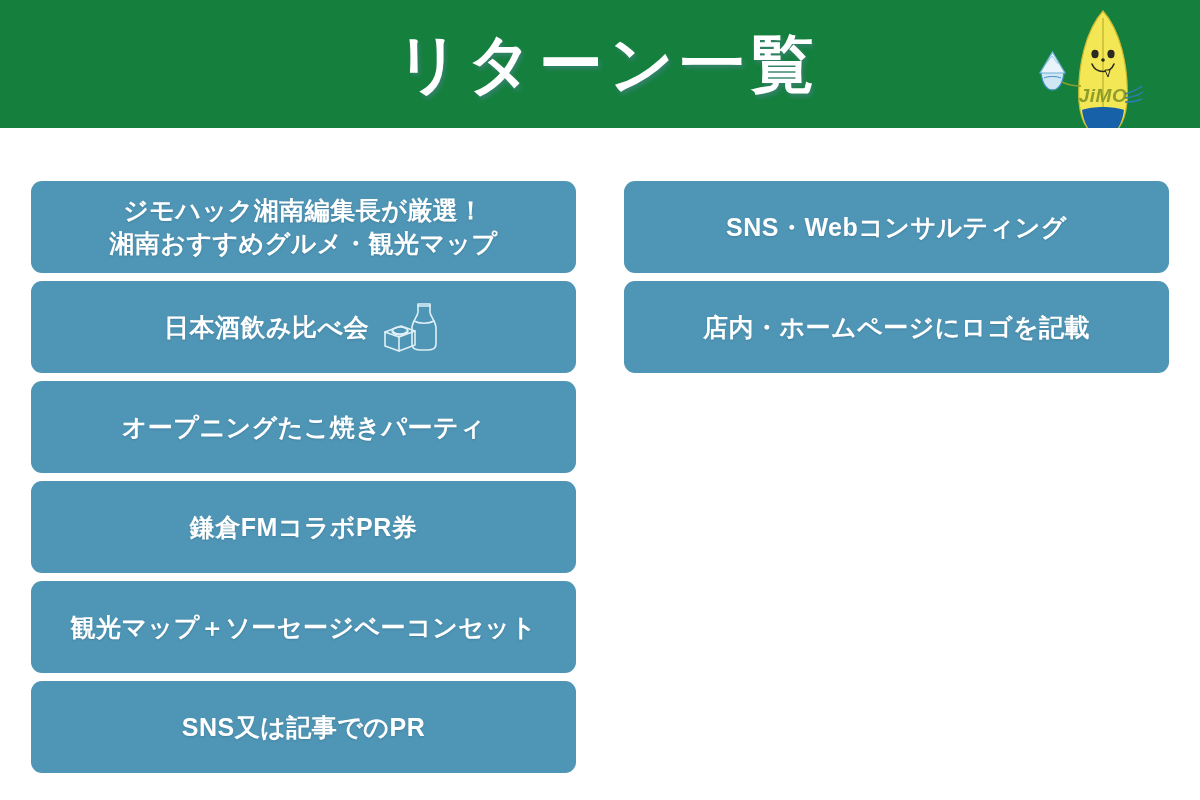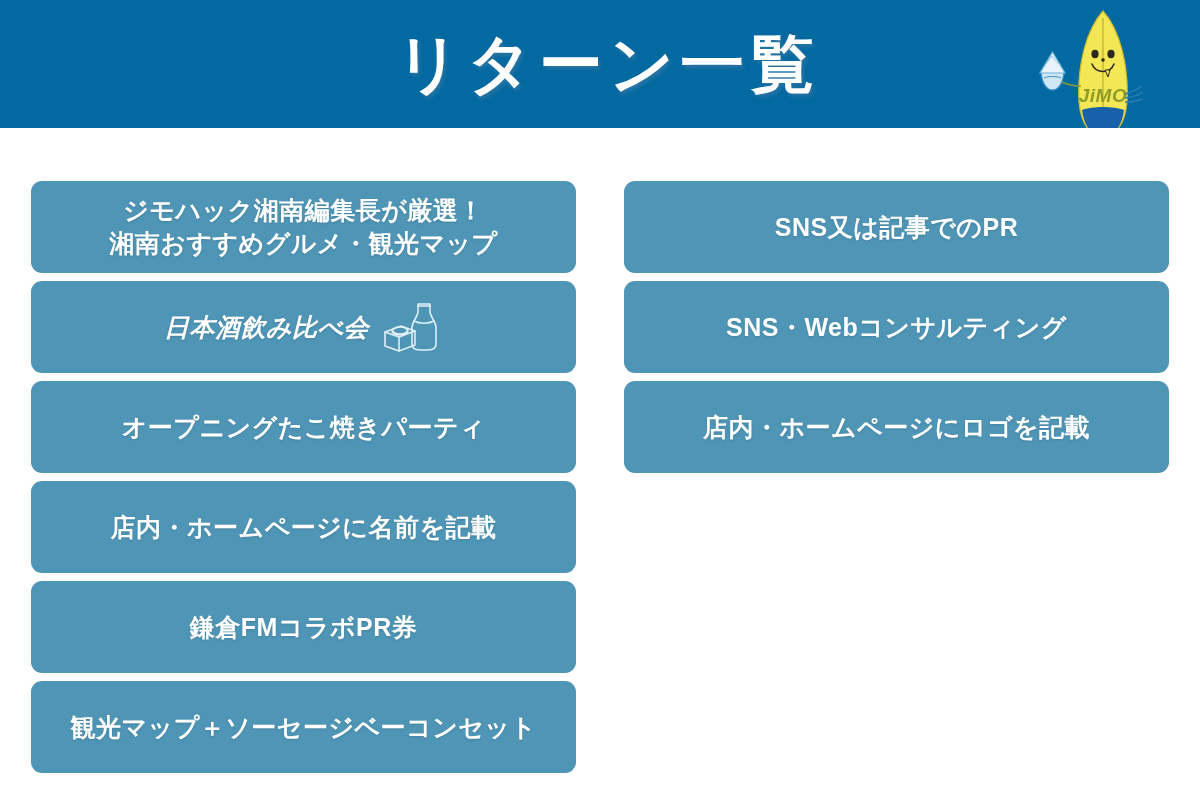--- a/index.html
+++ b/index.html
@@ -17,21 +17,21 @@
     position: relative;
   }
 
   
   .header {
     position: absolute;
     left: 0;
     top: 0;
     width: 1200px;
     height: 128px;
-    background: #0369a1;
+    background: #15803d;
     overflow: hidden;
   }
 
   .header-title {
     position: absolute;
     left: 0;
     top: 0;
     width: 1200px;
     height: 128px;
     display: flex;
@@ -89,21 +89,20 @@
     letter-spacing: 0.5px;
     text-shadow: 0 1px 2px rgba(40, 90, 115, 0.30);
     white-space: pre-line;
   }
 
   .card-with-icon {
     display: flex;
     align-items: center;
     justify-content: center;
     gap: 12px;
-    font-style: italic;
   }
 
   .sake-icon { display: block; width: 62px; height: 56px; flex: 0 0 auto; }
 </style>
 </head>
 <body>
 
 <div class="header">
 
   <div class="header-title">リターン一覧</div>
@@ -180,23 +179,20 @@
         <path d="M12 32 C13 36, 25 36, 26 32"></path>
       </svg>
     </span>
   </div>
 
   <div class="card">
     <span class="card-label">オープニングたこ焼きパーティ</span>
   </div>
 
 
-  <div class="card">
-    <span class="card-label">店内・ホームページに名前を記載</span>
-  </div>
 
   <div class="card">
     <span class="card-label">鎌倉FMコラボPR券</span>
   </div>
 
   <div class="card">
     <span class="card-label">観光マップ＋ソーセージベーコンセット</span>
   </div>
 
   <div class="card">

